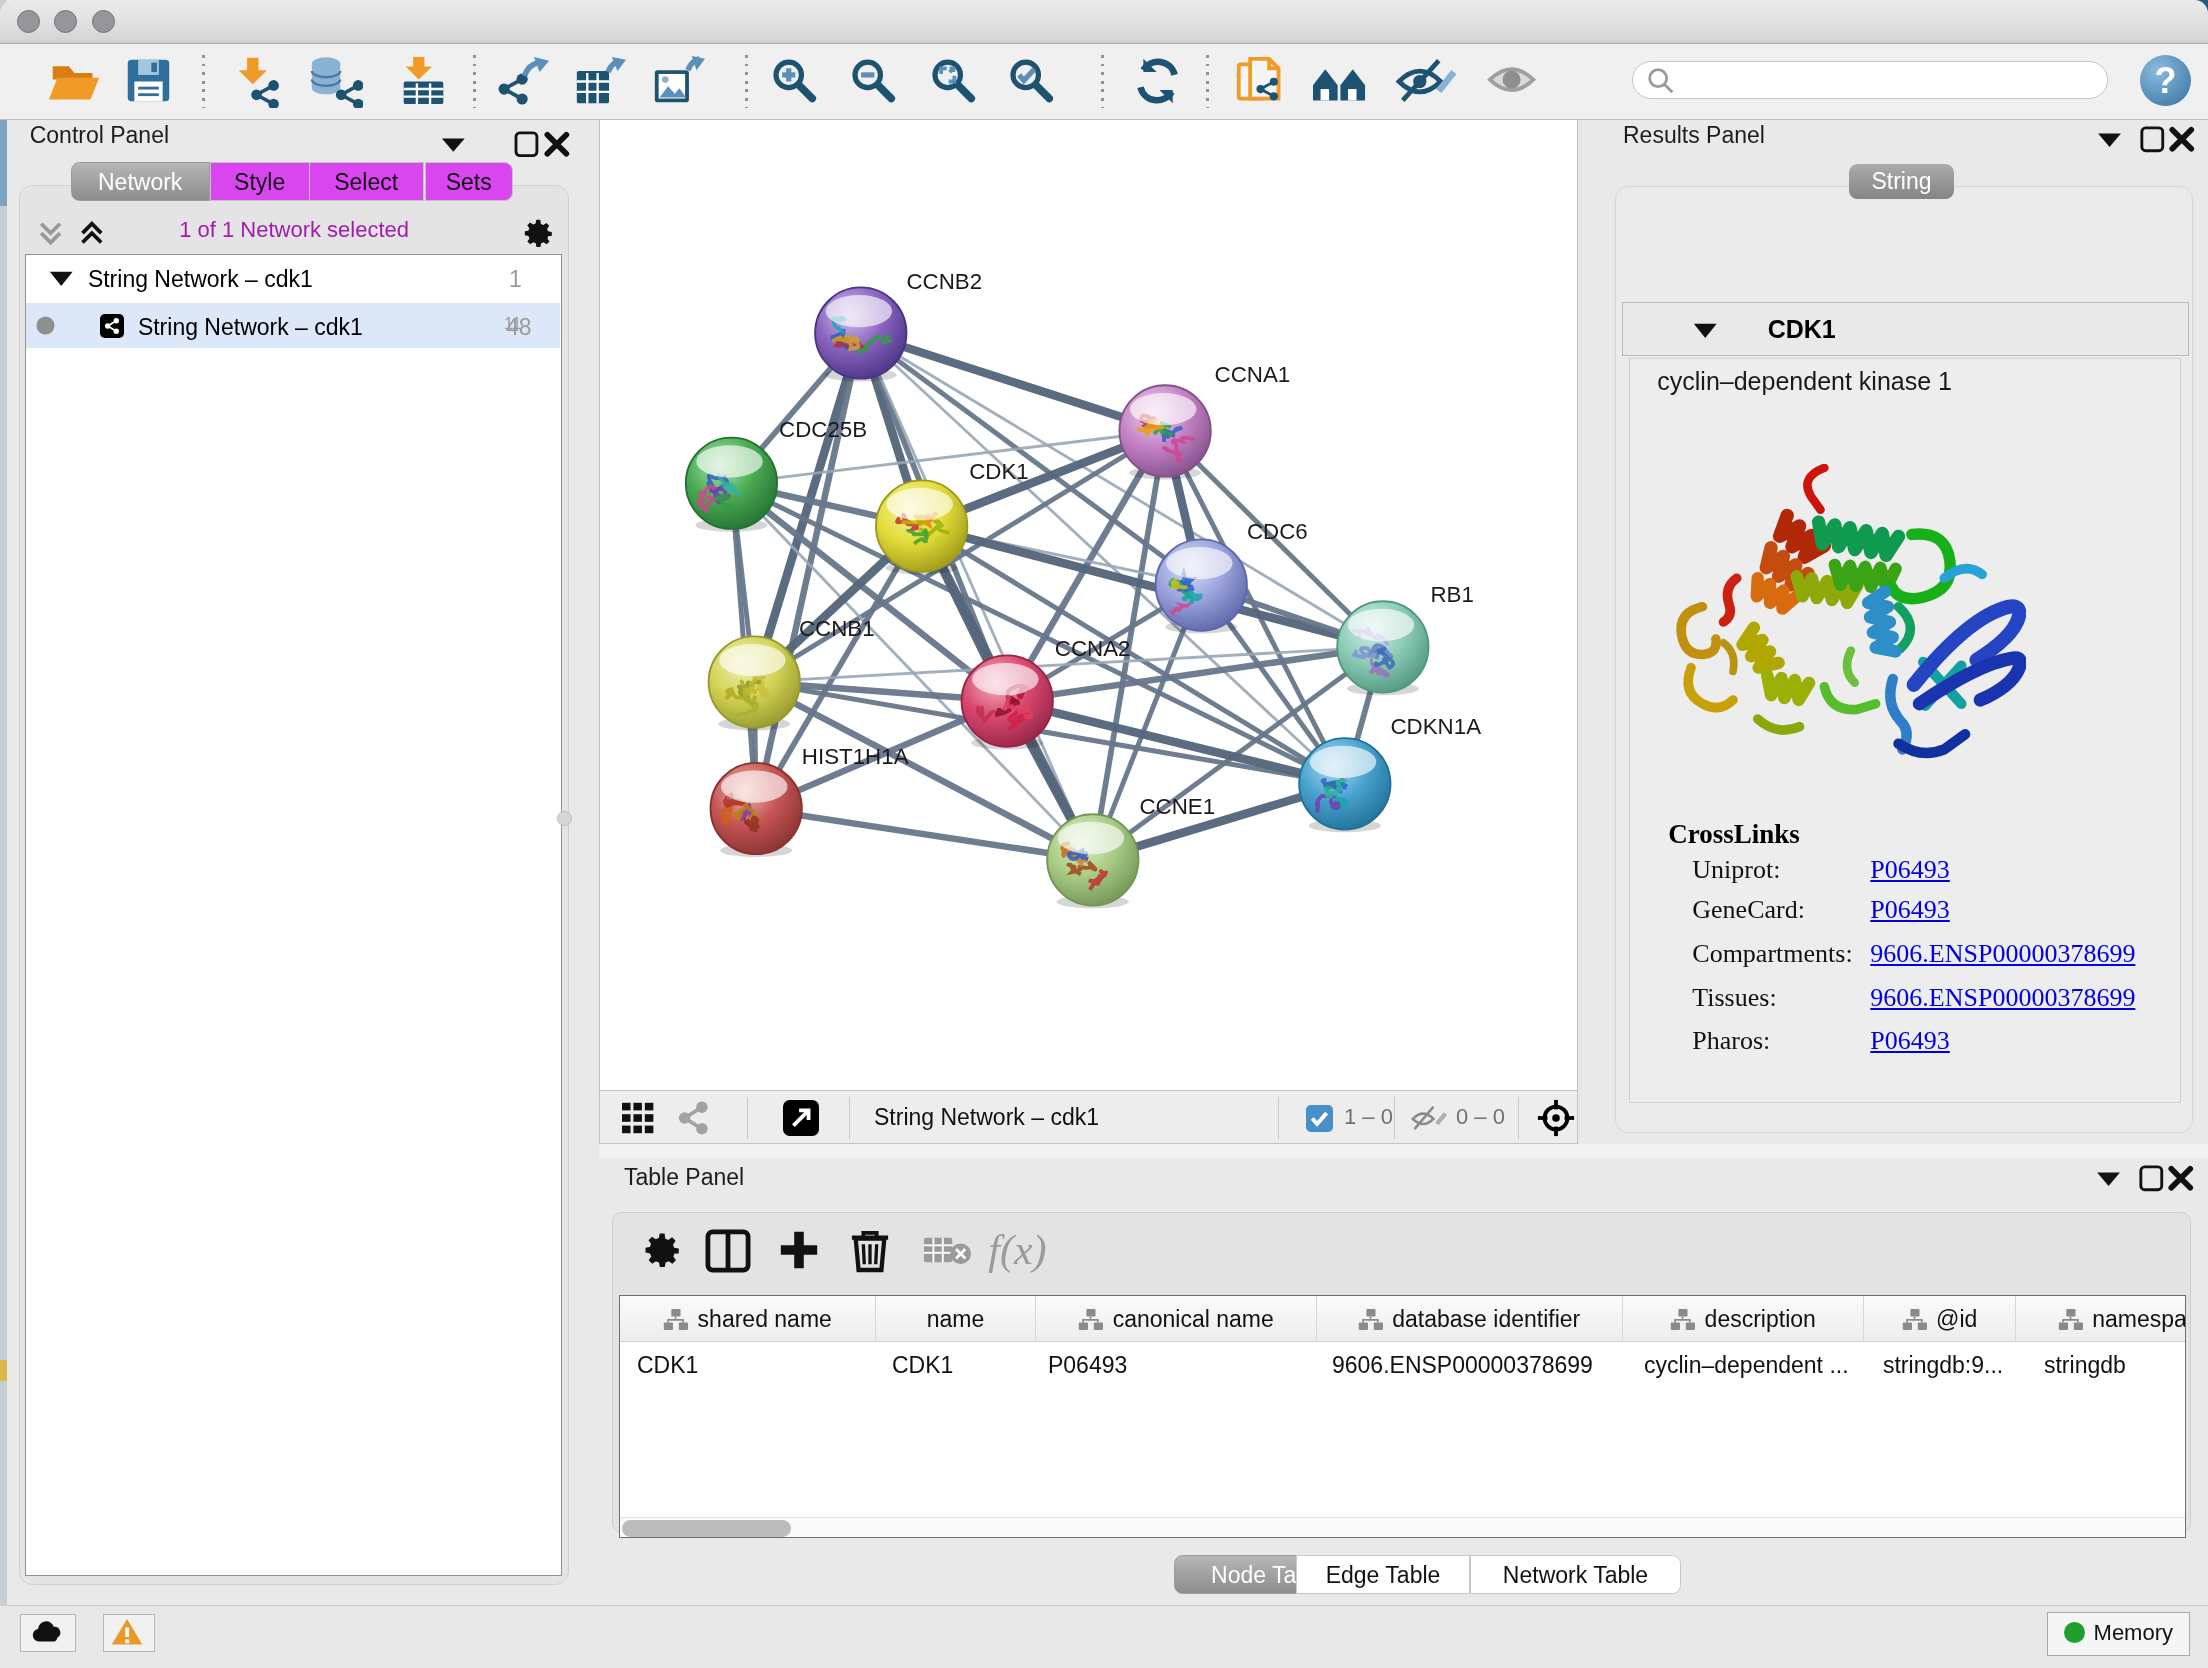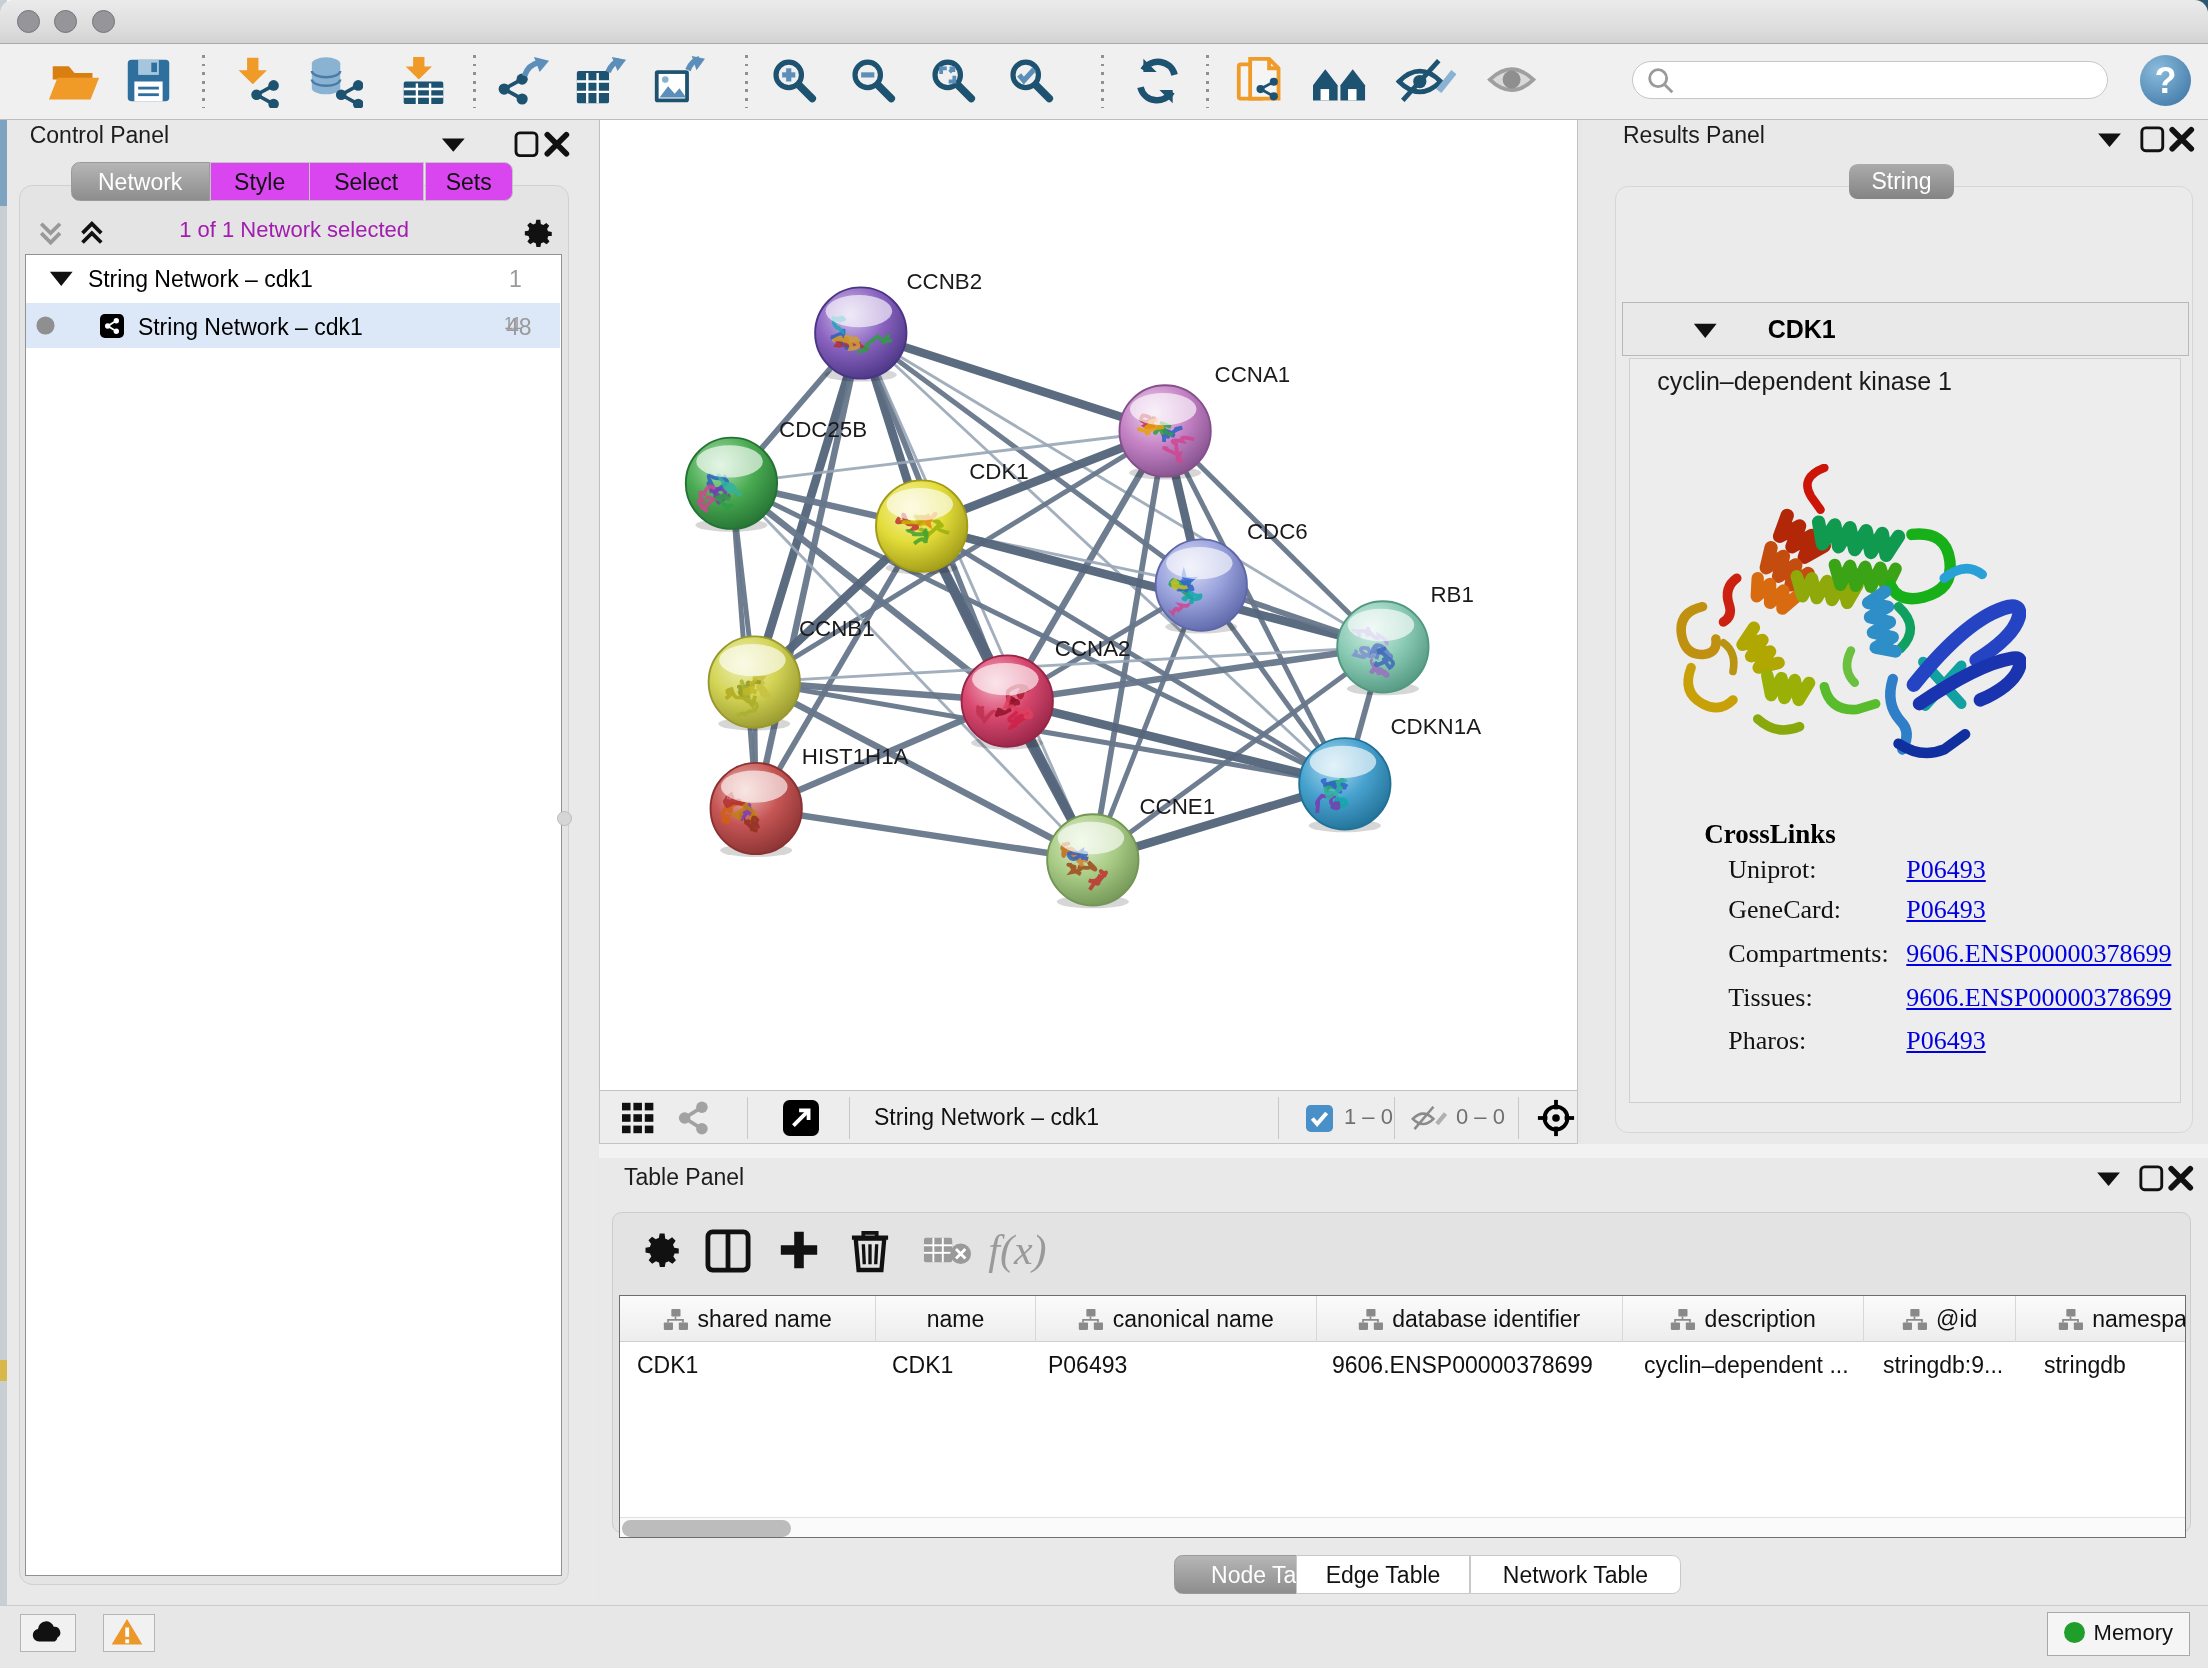--- a/index.html
+++ b/index.html
@@ -49,21 +49,21 @@
   background:linear-gradient(#ababab,#848484); border-radius:8.6px; color:#fff;
   font-size:23px; text-align:center; line-height:35px; }
 #expbox { position:absolute; left:5.7px; top:31px; width:567px; height:78px;
   border:1.9px solid #c6c6c6; }
 .wbtn { position:absolute; top:21px; height:36px; background:#fff; border:1.9px solid #b9b9b9;
   border-radius:9.5px; font-size:24px; text-align:center; color:#111; line-height:34px; }
 #cdk1hdr { position:absolute; left:5.7px; top:115px; width:567px; height:54px;
   border:1.9px solid #b8b8b8; background:#e9e9e9; }
 #res-content { position:absolute; left:13.3px; top:171px; width:552px; height:745px;
   background:#ededed; border:1px solid #cfcfcf; }
-.serif { font-family:"Liberation Serif", serif;margin-left:36px; }
+.serif { font-family:"Liberation Serif", serif; }
 .xlink { color:#0000e0; text-decoration:underline; }
 .xrow { position:absolute; left:62px; font-size:26px; color:#111; }
 
 #hsplit { left:599px; top:1144px; width:1609px; height:14.3px; background:#f2f2f2; }
 #tablepanel { left:599px; top:1158px; width:1609px; height:447px; background:#e9e9e9; }
 #tp-box { position:absolute; left:13.3px; top:54px; width:1579px; height:321px;
   background:#e3e3e3; border:1px solid #cccccc; border-radius:9.5px; }
 #tp-table { position:absolute; left:5.7px; top:82px; width:1567px; height:243px; background:#fff;
   border:1.9px solid #6e6e6e; border-width:1.9px 1px 1px 1px; overflow:hidden; }
 #tp-headrow { position:absolute; left:0; top:0; width:100%; height:46px;

